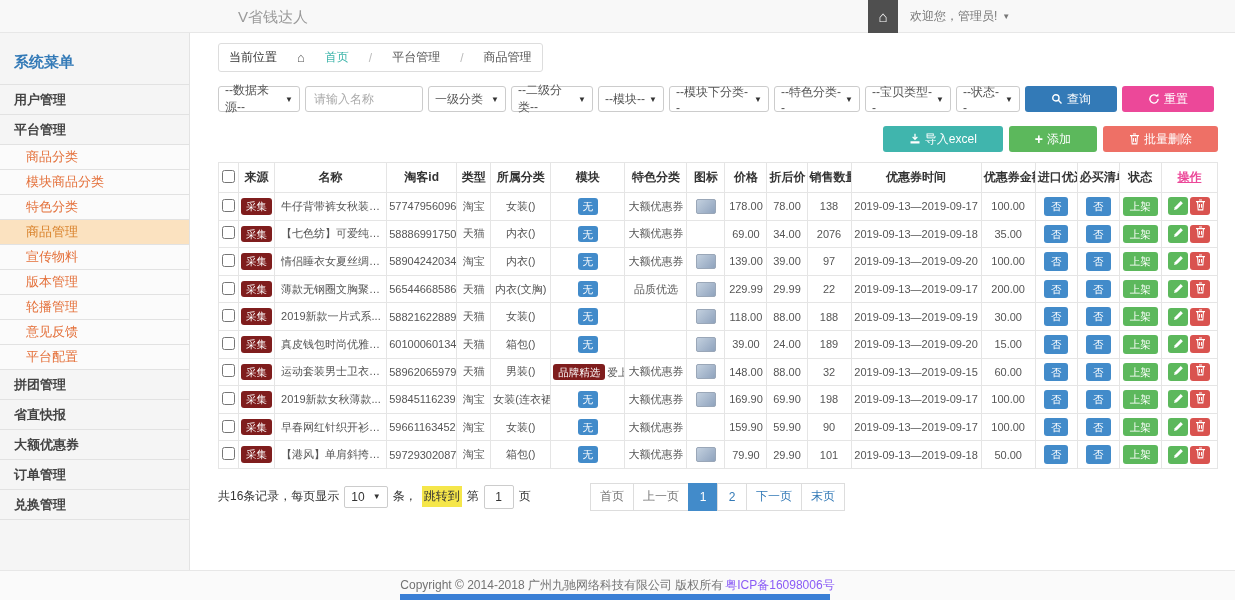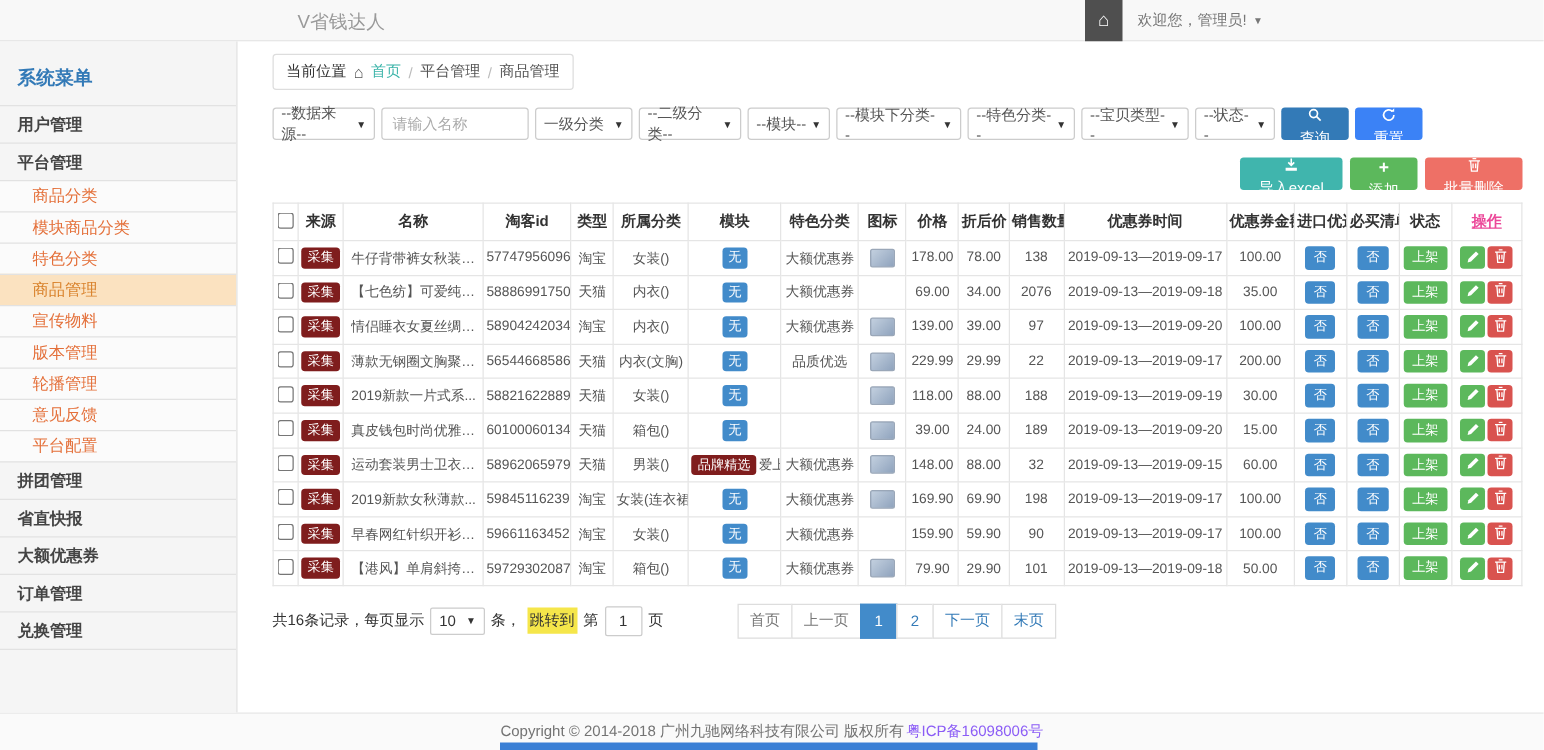--- a/index.html
+++ b/index.html
@@ -19,21 +19,21 @@
   .sidebar { width:190px; background:#f5f5f5; border-right:1px solid #e3e3e3; padding-top:12px; overflow:hidden; }
   .sidebar h2 { color:#337ab7; font-size:15px; font-weight:bold; padding:8px 14px 12px; }
   .menu-item { font-size:13px; color:#444; display:flex; align-items:center; border-top:1px solid #e2e2e2; cursor:pointer; padding:0 14px; }
   .menu-item.top { height:30px; font-weight:bold; }
   .menu-item.sub { height:25px; font-weight:normal; color:#e4703a; padding-left:26px; background:#fbfbfb; }
   .menu-item.sub.active { background:#fbe2c0; color:#d9822b; }
 
   main { flex:1; padding:10px 12px 0 28px; }
 
   
-  .breadcrumb { display:inline-flex; align-items:center; gap:6px; border:1px solid #ddd; border-radius:3px; background:#fff; padding:5px 10px; font-size:12px; color:#555; }
+  .breadcrumb { display:inline-flex; align-items:center; gap:20px; border:1px solid #ddd; border-radius:3px; background:#fff; padding:5px 10px; font-size:12px; color:#555; }
   .bc-prefix { color:#333; }
   .bc-home-icon { color:#555; font-size:13px; }
   .bc-home { color:#3bb4a9; cursor:pointer; text-decoration:none; }
   .bc-sep { color:#bbb; }
   .bc-item { color:#555; cursor:pointer; }
 
   
   .filters { display:flex; align-items:center; gap:5px; margin-top:14px; width:1000px; }
   .f-select { height:26px; border:1px solid #ccc; border-radius:3px; background:#fff; display:flex; align-items:center; justify-content:space-between; padding:0 6px; font-size:12px; color:#555; cursor:pointer; flex-shrink:0; }
   .f-select .caret { font-size:8px; color:#333; margin-left:4px; }
@@ -42,24 +42,24 @@
   [data-name="data-source-select"]{width:82px}
   [data-name="name-input"]{width:118px}
   [data-name="level1-category-select"]{width:78px}
   [data-name="level2-category-select"]{width:82px}
   [data-name="module-select"]{width:66px}
   [data-name="module-sub-category-select"]{width:100px}
   [data-name="feature-category-select"]{width:86px}
   [data-name="item-type-select"]{width:86px}
   [data-name="status-select"]{width:64px}
 
-  .btn { height:26px; border:none; border-radius:3px; color:#fff; font-size:12px; display:inline-flex; align-items:center; gap:4px; padding:0 15px; cursor:pointer; flex-shrink:0;flex-direction:column; }
+  .btn { height:26px; border:none; border-radius:3px; color:#fff; font-size:12px; display:inline-flex; align-items:center; gap:4px; padding:0 26px; cursor:pointer; flex-shrink:0; }
   .btn .icn { display:inline-flex; align-items:center; }
   .btn.primary { background:#337ab7; }
-  .btn.info { background:#3b82f6; }
+  .btn.info { background:#ec4899; }
   .btn.teal { background:#40b5ad; }
   .btn.success { background:#5cb85c; }
   .btn.salmon { background:#ee7066; }
   .btn .plus { font-size:14px; font-weight:bold; line-height:1; }
 
   
   .actions { width:1000px; display:flex; justify-content:flex-end; gap:6px; margin:14px 0 10px; }
 
   
   .data-table { border-collapse:collapse; width:1000px; table-layout:fixed; background:#fff; }

